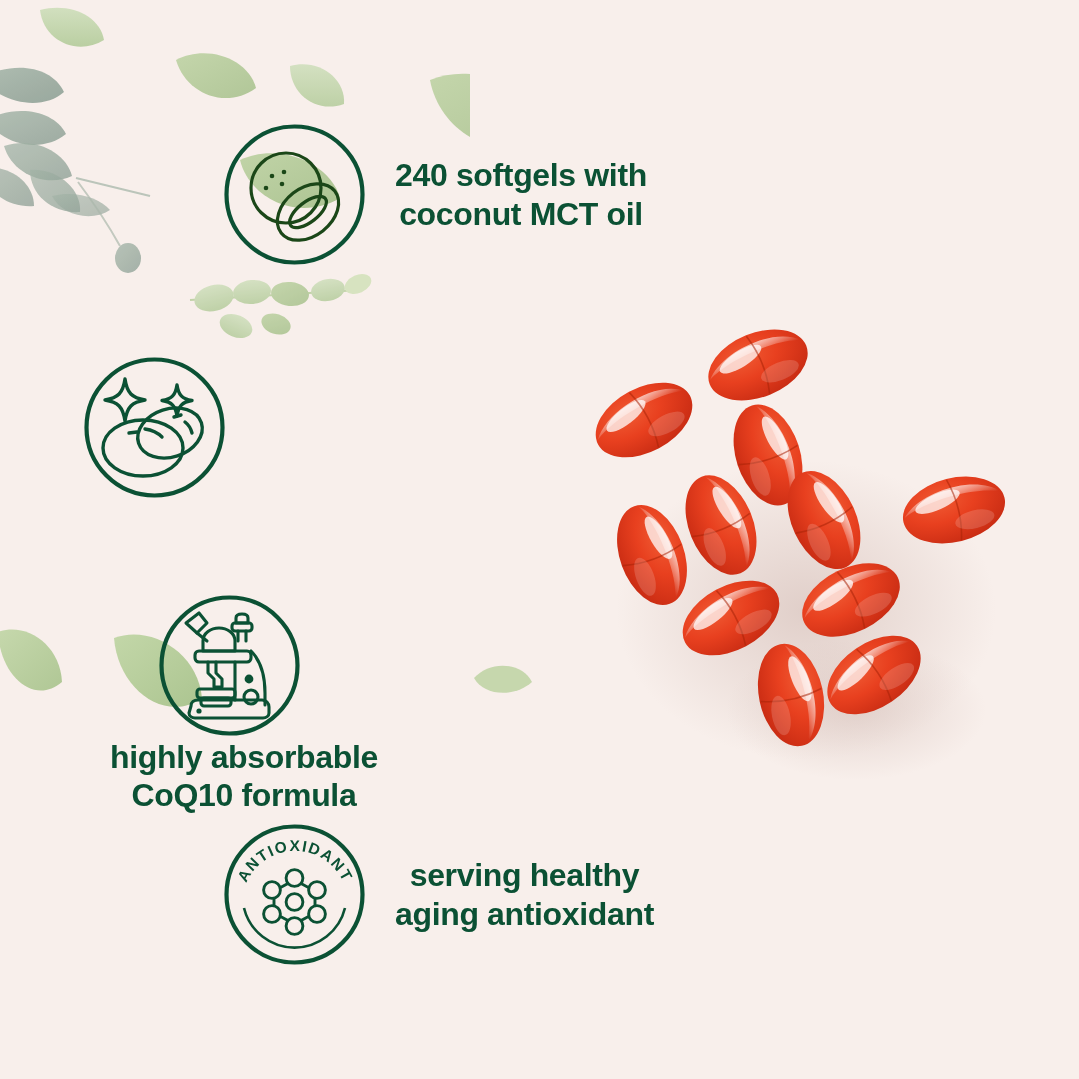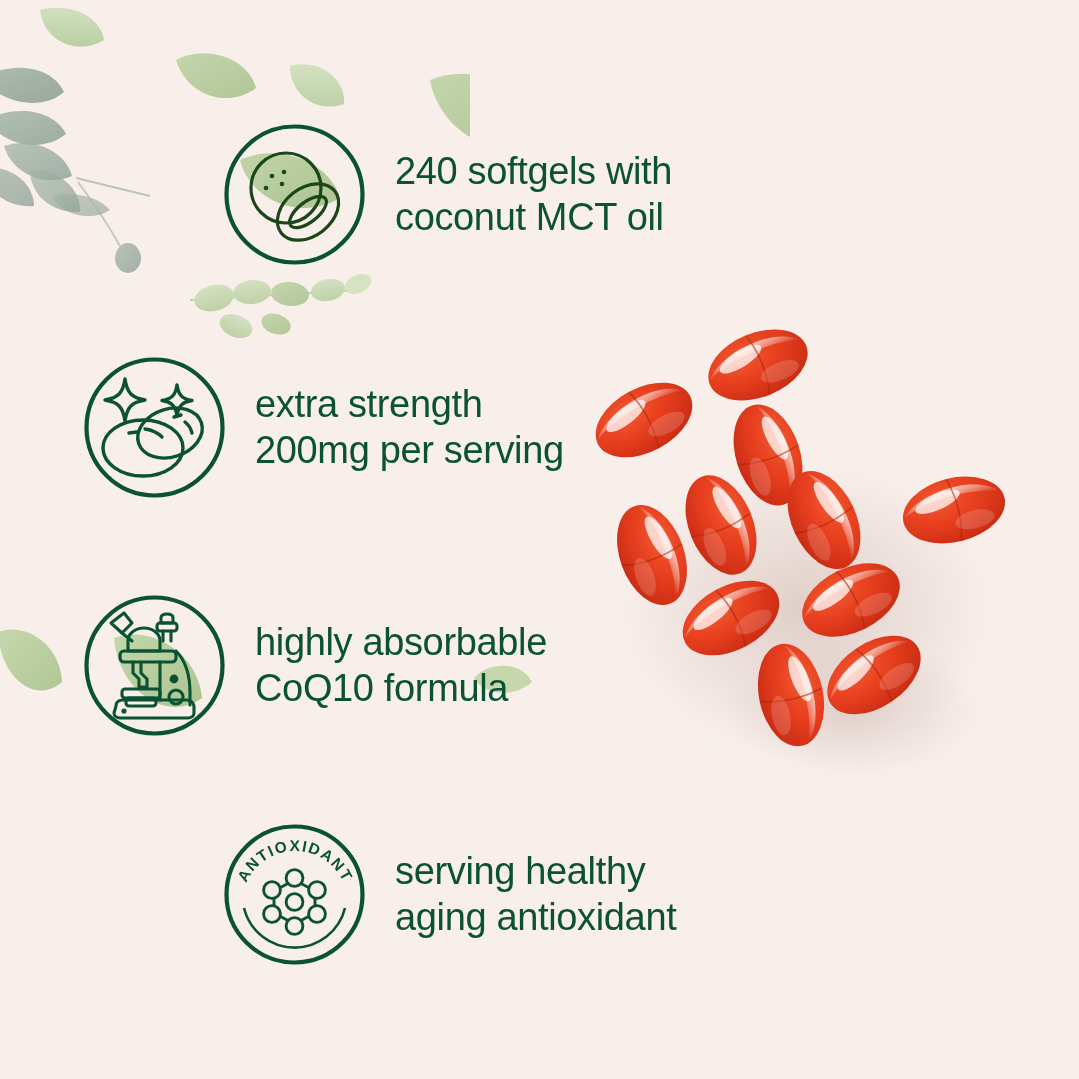--- a/index.html
+++ b/index.html
@@ -32,30 +32,31 @@
   .icon-badge {
     width:145px; height:145px;
     flex:0 0 145px;
     position:relative;
   }
   .icon-badge svg { display:block; width:145px; height:145px; }
 
   .feature-text {
     margin-left:28px;
     color:#0B5134;
-    font-size:38px;
-    font-weight:normal;
+    font-size:32px;
+    font-weight:bold;
     line-height:1.20;
     letter-spacing:-0.35px;
     white-space:pre-line;
+    text-align:center;
   }
 
   #feature-0 { left:222px; top:122px; }
   #feature-1 { left:82px;  top:355px; }
-  #feature-2 { left:82px;  top:593px; }
+  #feature-2 { left:82px;  top:593px;flex-direction:column; }
   #feature-3 { left:222px; top:822px; }
 
   
   #capsules {
     position:absolute;
     left:556px; top:310px;
     width:470px; height:470px;
   }
   #capsules svg { display:block; width:470px; height:470px; }
 </style>
@@ -221,22 +222,20 @@
           <path d="M95 30 C 96.5 40, 100 44, 110 45.5 C 100 47, 96.5 51, 95 61 C 93.5 51, 90 47, 80 45.5 C 90 44, 93.5 40, 95 30 Z"></path>
           <ellipse cx="88" cy="78" rx="33" ry="24" transform="rotate(-18 88 78)"></ellipse>
           <ellipse cx="61" cy="93" rx="40" ry="28"></ellipse>
           <path d="M47 78 L 55 77"></path>
           <path d="M63 74 C 70 75, 76 78, 80 82"></path>
           <path d="M92 62 L 99 60"></path>
           <path d="M103 67 C 107 70, 109 74, 110 78"></path>
         </g>
       </svg>
     </div>
-    <div class="feature-text">extra strength
-200mg per serving</div>
   </div>
 
   <div class="feature" id="feature-2">
     <div class="icon-badge">
       <svg viewBox="0 0 145 145">
         <circle cx="72.5" cy="72.5" r="68" fill="none" stroke="#0B5134" stroke-width="4.2"></circle>
         <g fill="none" stroke="#0B5134" stroke-width="3.1" stroke-linecap="round" stroke-linejoin="round">
 
           <path d="M29 30 L 42 20 L 50 30 L 40 40 Z"></path>
           <path d="M40 40 L 50 48"></path>

